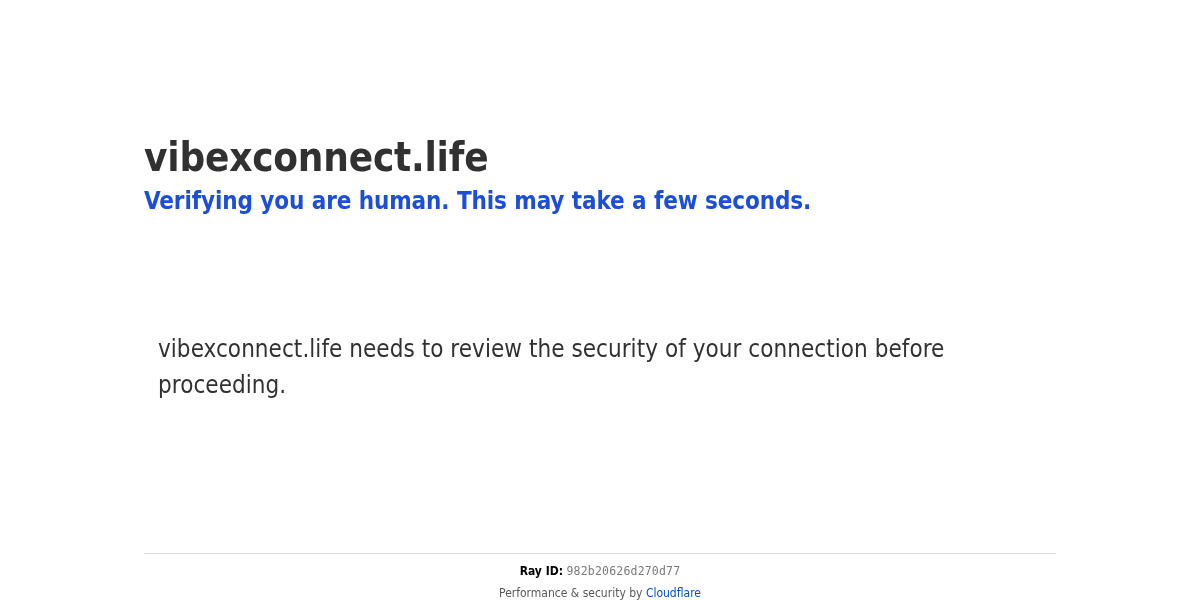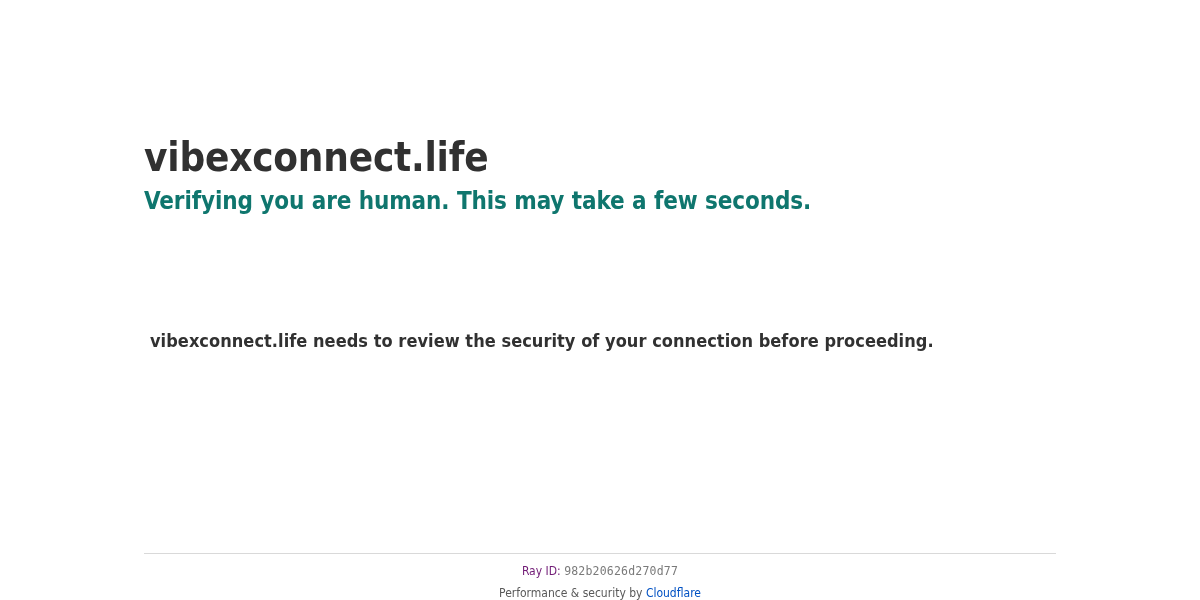--- a/index.html
+++ b/index.html
@@ -44,38 +44,38 @@
   }
 
   .hd-sub {
     margin: 0;
     padding-top: 3px;
     font-size: 24px;
     line-height: 30px;
     font-weight: 700;
     font-stretch: condensed;
     letter-spacing: -0.1px;
-    color: #0f766e;
+    color: #1d4ed8;
     white-space: nowrap;
   }
 
   
   .challenge-slot {
     height: 95px;
     width: 320px;
     margin-top: 6px;
   }
 
   
   .body-para {
-    margin: 6px;
+    margin: 14px;
     width: 800px;
-    font-size: 18px;
+    font-size: 24px;
     line-height: 36px;
-    font-weight: 700;
+    font-weight: 400;
     font-stretch: condensed;
     color: #313131;
     letter-spacing: 0.05px;
   }
 
   
   .footer {
     position: absolute;
     left: 144px;
     top: 553px;
@@ -86,22 +86,22 @@
   }
 
   .footer-line {
     font-size: 12px;
     line-height: 17px;
     color: #313131;
     font-stretch: condensed;
   }
 
   .rayid-label {
-    font-weight: 400;
-    color: #701a75;
+    font-weight: 700;
+    color: #000000;
   }
 
   .rayid-value {
     font-family: "DejaVu Sans Mono", "Liberation Mono", monospace;
     font-size: 11.5px;
     color: #7a7a7a;
     letter-spacing: 0.2px;
     margin-top: 20px;
   }
 

